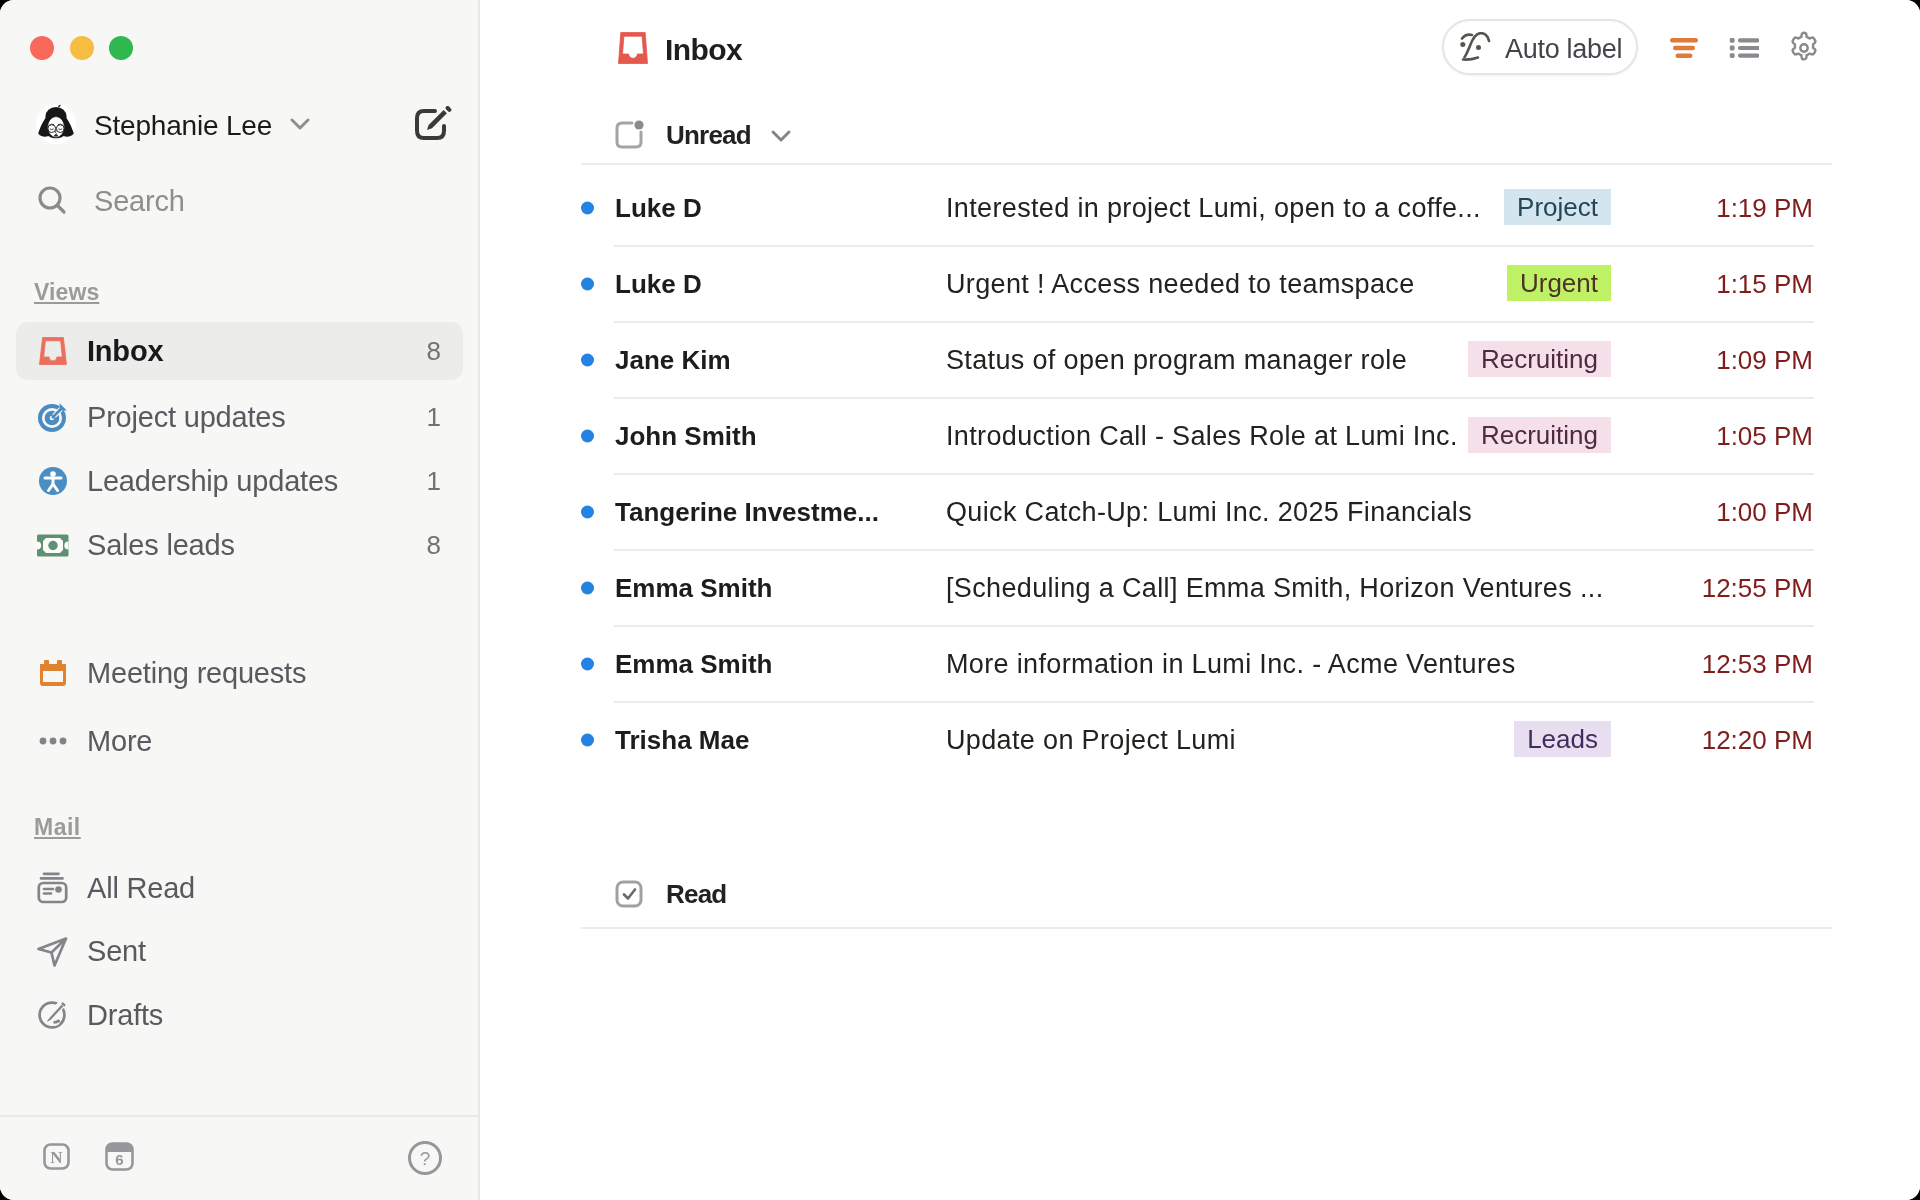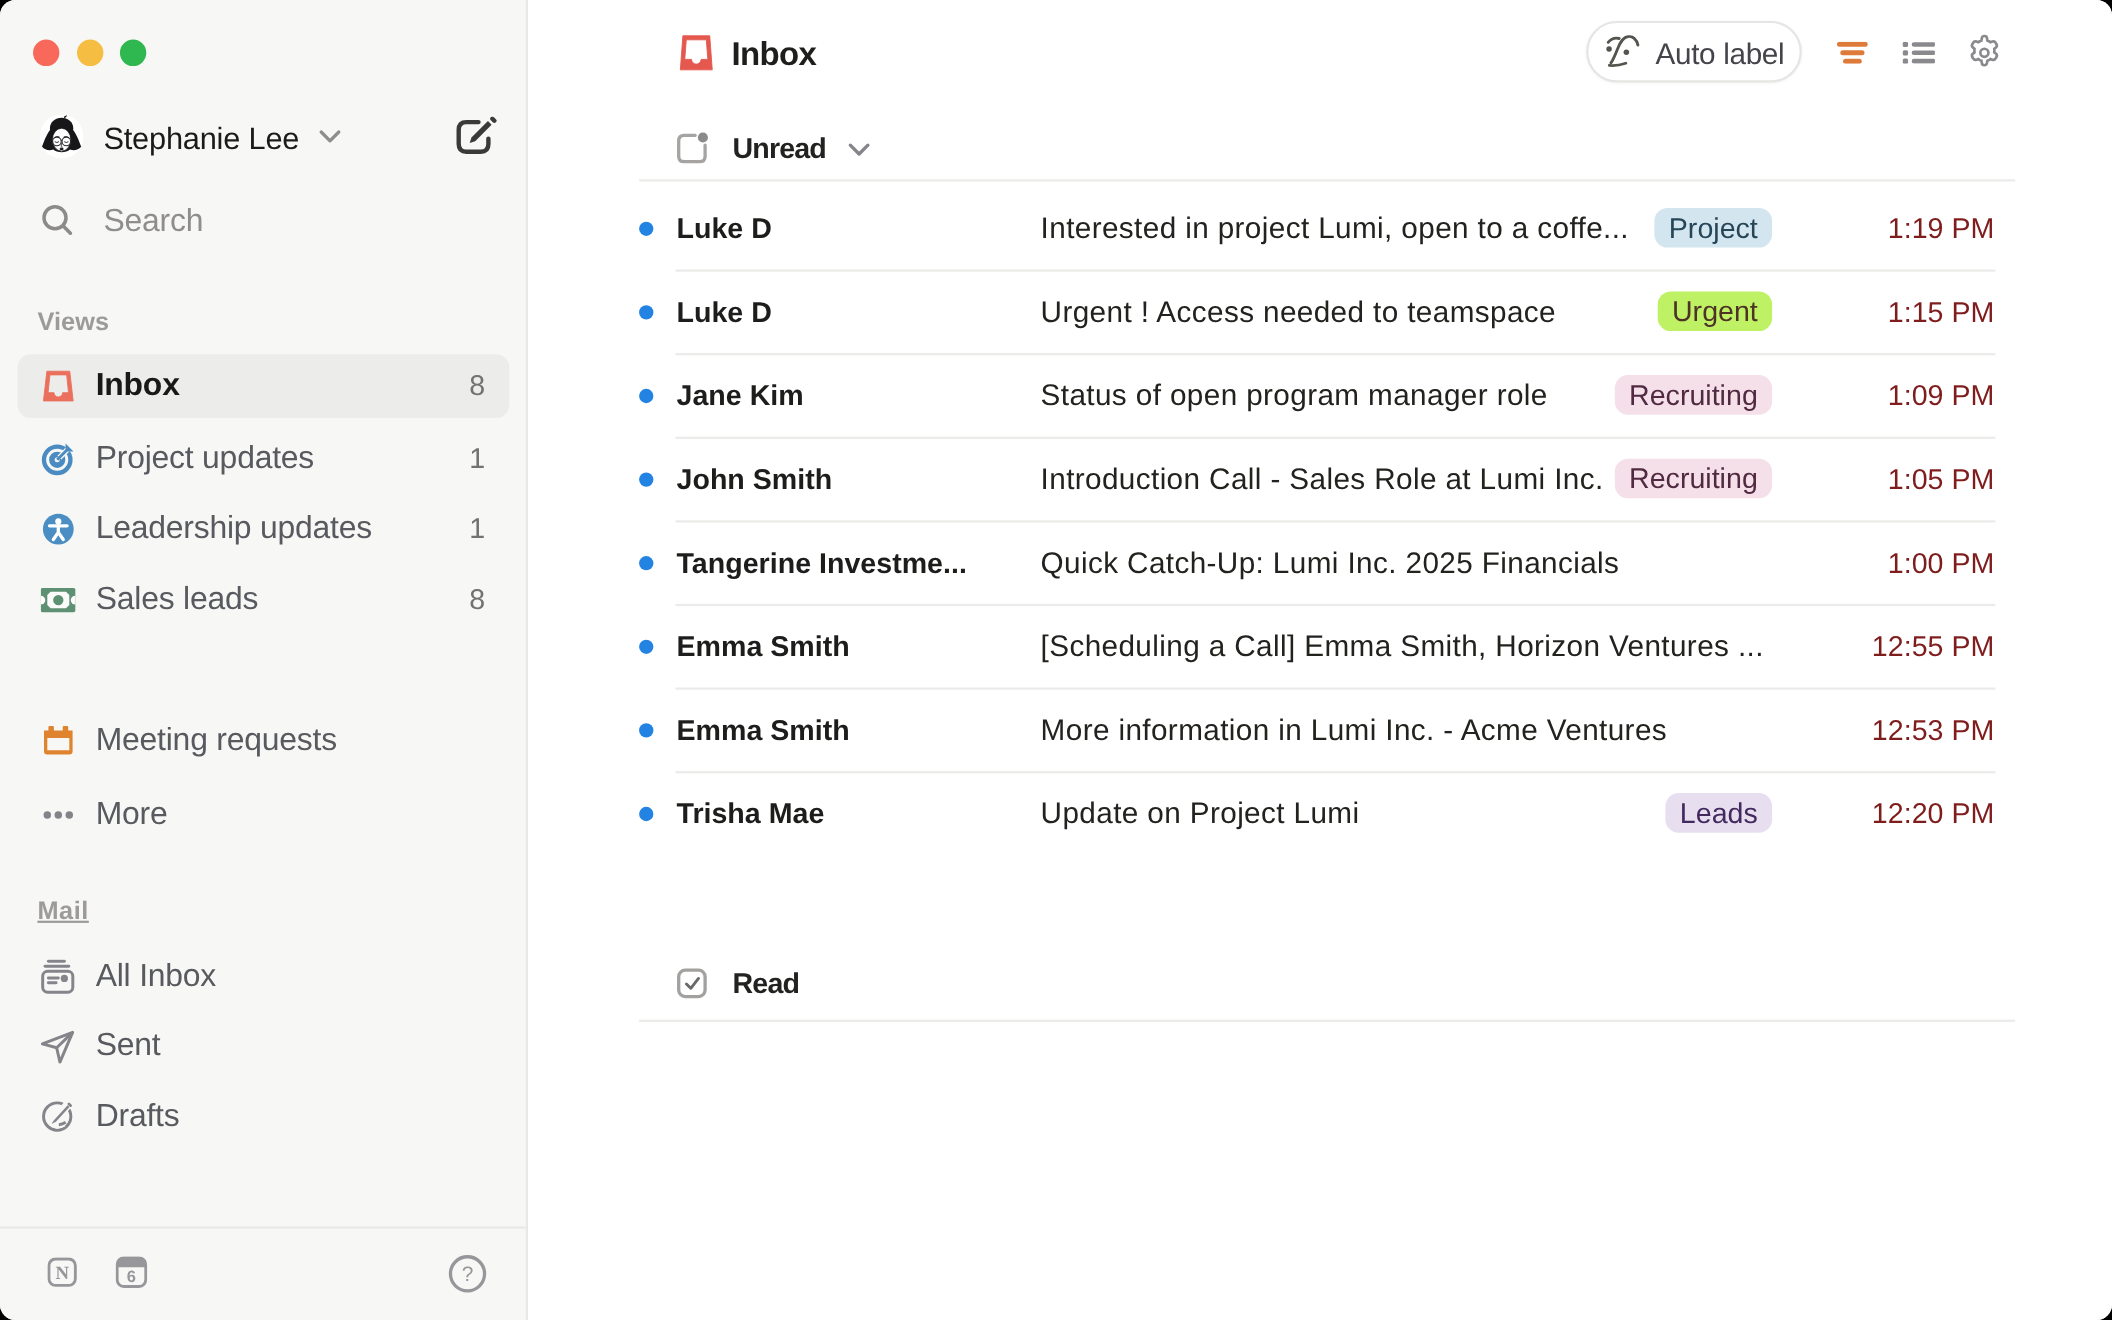--- a/index.html
+++ b/index.html
@@ -11,21 +11,21 @@
   
   .tl { width:24px; height:24px; border-radius:50%; position:absolute; top:36px; }
   
   .srow { position:absolute; left:16px; width:447px; height:58px; }
   .srow .icon { position:absolute; left:21px; top:50%; transform:translateY(-50%); width:32px; height:32px; }
   .srow .label { position:absolute; left:71px; top:50%; transform:translateY(-50%); font-size:29px; font-weight:500; color:#595a5f; letter-spacing:-0.2px; white-space:nowrap; }
   .srow .count { position:absolute; right:22px; top:50%; transform:translateY(-50%); font-size:26px; color:#73726e; }
   .seclabel { position:absolute; left:34px; font-size:23px; font-weight:600; color:#9c9b99; letter-spacing:0.1px; }
   
   .main { position:absolute; left:482px; top:0; right:0; bottom:0; background:#fff; }
-  .chip { position:absolute; height:36px; border-radius:12px; font-size:26px; font-weight:500; line-height:36px; padding:0 13px; top:calc(50% - 1px); transform:translateY(-50%); }
+  .chip { position:absolute; height:36px; border-radius:0; font-size:26px; font-weight:500; line-height:36px; padding:0 13px; top:calc(50% - 1px); transform:translateY(-50%); }
   .row { position:absolute; left:0; width:100%; height:76px; }
   .row .udot { position:absolute; left:99px; top:50%; transform:translateY(-50%); width:13px; height:13px; border-radius:50%; background:#2383e2; }
   .row .sender { position:absolute; left:133px; top:50%; transform:translateY(-50%); font-size:26px; font-weight:700; color:#1d1d1c; letter-spacing:0; white-space:nowrap; }
   .row .subject { position:absolute; left:464px; top:50%; transform:translateY(-50%); font-size:27px; color:#22221f; letter-spacing:0.35px; white-space:nowrap; }
   .row .time { position:absolute; right:107px; top:50%; transform:translateY(-50%); font-size:26px; color:#7f1d1d; }
   .sep { position:absolute; height:1.5px; background:#ebebe9; }
 </style>
 </head>
 <body>
 <div class="window">
@@ -62,21 +62,21 @@
       <path d="M13 24 L14.6 19 L29.6 4 L32.9 7.3 L18 22.3 Z" fill="#3a3a38"></path>
       <path d="M33.6 2 L35.4 3.8" stroke="#3a3a38" stroke-width="4" stroke-linecap="round"></path>
     </svg>
 
     <svg class="abs" style="left:36px; top:184px;" width="34" height="34" viewBox="0 0 34 34">
       <circle cx="14" cy="14" r="10" fill="none" stroke="#8c8b89" stroke-width="3.2"></circle>
       <path d="M21.5 21.5 L28 28" stroke="#8c8b89" stroke-width="3.2" stroke-linecap="round"></path>
     </svg>
     <div class="abs" style="left:94px; top:185px; font-size:29px; color:#8f8e8b; letter-spacing:-0.2px;">Search</div>
 
-    <div class="seclabel" style="top:279px;">Views</div>
+    <div class="seclabel" style="top:279px;text-decoration:underline;">Views</div>
 
     <div class="srow" style="top:322px; background:#ececea; border-radius:12px;">
       <svg class="icon" viewBox="0 0 32 32">
         <path d="M5.6 2.5 L26.4 2.5 L29.5 29.5 L2.5 29.5 Z M8.4 5.8 L23.6 5.8 L25.3 22 L19.9 22 A3.9 3.9 0 0 1 12.1 22 L6.7 22 Z" fill="#ea6f5c" fill-rule="evenodd" stroke="#ea6f5c" stroke-width="0.8" stroke-linejoin="round"></path>
       </svg>
       <div class="label" style="font-weight:600; color:#19191a;">Inbox</div>
       <div class="count">8</div>
     </div>
 
     <div class="srow" style="top:388px;">
@@ -138,21 +138,21 @@
 
     <div class="srow" style="top:859px;">
       <svg class="icon" viewBox="0 0 32 32">
         <path d="M7 1.8 L21.5 1.8" stroke="#85848a" stroke-width="2.7" stroke-linecap="round"></path>
         <path d="M4 6.4 L25.5 6.4" stroke="#85848a" stroke-width="2.7" stroke-linecap="round"></path>
         <rect x="1.8" y="11" width="27.4" height="19" rx="4.5" fill="none" stroke="#85848a" stroke-width="2.7"></rect>
         <path d="M7 17 L16 17" stroke="#85848a" stroke-width="2.7" stroke-linecap="round"></path>
         <path d="M7 21.5 L14 21.5" stroke="#85848a" stroke-width="2.7" stroke-linecap="round"></path>
         <circle cx="21.5" cy="17.5" r="3.3" fill="#85848a"></circle>
       </svg>
-      <div class="label">All Inbox</div>
+      <div class="label">All Read</div>
     </div>
 
     <div class="srow" style="top:922px;">
       <svg class="icon" viewBox="0 0 32 32">
         <path d="M29 3.5 L1.5 14 L14.5 17.5 Z" fill="none" stroke="#85848a" stroke-width="2.7" stroke-linejoin="round"></path>
         <path d="M29 3.5 L17.5 30.5 L14.5 17.5" fill="none" stroke="#85848a" stroke-width="2.7" stroke-linejoin="round"></path>
       </svg>
       <div class="label">Sent</div>
     </div>
 

